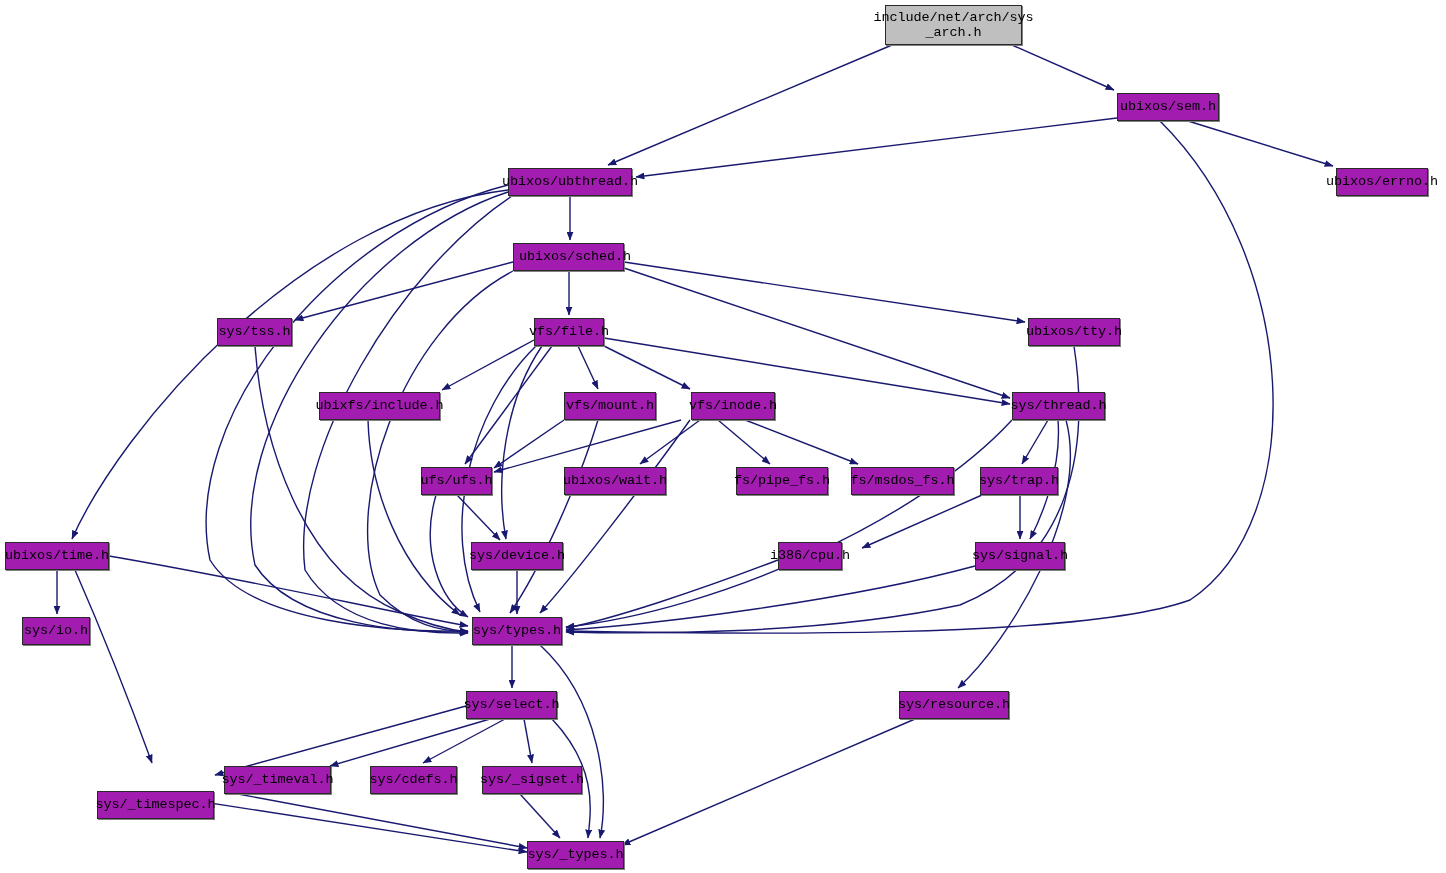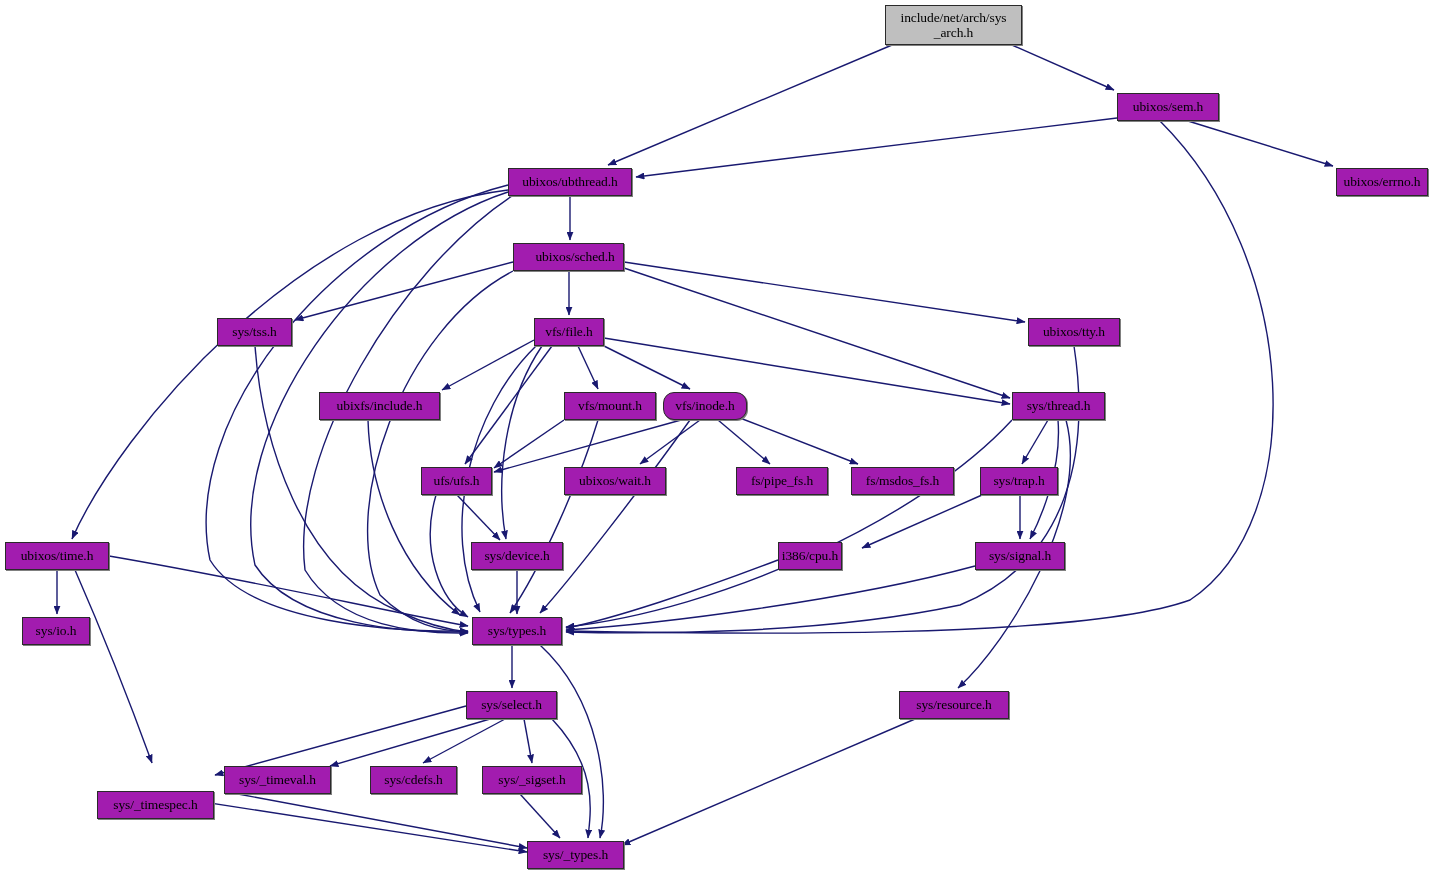--- a/index.html
+++ b/index.html
@@ -5,21 +5,21 @@
   html, body {
     margin: 0;
     padding: 0;
     background: #ffffff;
   }
   #graph-root {
     position: relative;
     width: 1446px;
     height: 873px;
     background: #ffffff;
-    font-family: Liberation Serif, serif;
+    font-family: Liberation Mono, monospace;
     overflow: hidden;
   }
   #edge-layer {
     position: absolute;
     left: 0;
     top: 0;
     width: 1446px;
     height: 873px;
     pointer-events: none;
   }
@@ -120,21 +120,21 @@
 _arch.h</div>
       <div class="gnode" style="left: 1117px; top: 93px; width: 102px; height: 28px;">ubixos/sem.h</div>
       <div class="gnode" style="left: 1336px; top: 168px; width: 92px; height: 28px;">ubixos/errno.h</div>
       <div class="gnode" style="left: 508px; top: 168px; width: 124px; height: 28px;">ubixos/ubthread.h</div>
       <div class="gnode" style="left: 513px; top: 243px; width: 111px; height: 28px; padding-left: 13px;">ubixos/sched.h</div>
       <div class="gnode" style="left: 217px; top: 318px; width: 75px; height: 28px;">sys/tss.h</div>
       <div class="gnode" style="left: 534px; top: 318px; width: 70px; height: 28px;">vfs/file.h</div>
       <div class="gnode" style="left: 1028px; top: 318px; width: 92px; height: 28px;">ubixos/tty.h</div>
       <div class="gnode" style="left: 319px; top: 392px; width: 121px; height: 28px;">ubixfs/include.h</div>
       <div class="gnode" style="left: 564px; top: 392px; width: 92px; height: 28px;">vfs/mount.h</div>
-      <div class="gnode" style="left: 663px; top: 392px; width: 84px; height: 28px; border-radius: 11px;">vfs/inode.h</div>
+      <div class="gnode" style="left: 691px; top: 392px; width: 84px; height: 28px;">vfs/inode.h</div>
       <div class="gnode" style="left: 1012px; top: 392px; width: 93px; height: 28px;">sys/thread.h</div>
       <div class="gnode" style="left: 421px; top: 467px; width: 71px; height: 28px;">ufs/ufs.h</div>
       <div class="gnode" style="left: 564px; top: 467px; width: 102px; height: 28px;">ubixos/wait.h</div>
       <div class="gnode" style="left: 736px; top: 467px; width: 92px; height: 28px;">fs/pipe_fs.h</div>
       <div class="gnode" style="left: 851px; top: 467px; width: 103px; height: 28px;">fs/msdos_fs.h</div>
       <div class="gnode" style="left: 980px; top: 467px; width: 78px; height: 28px;">sys/trap.h</div>
       <div class="gnode" style="left: 471px; top: 542px; width: 92px; height: 28px;">sys/device.h</div>
       <div class="gnode" style="left: 778px; top: 542px; width: 64px; height: 28px;">i386/cpu.h</div>
       <div class="gnode" style="left: 975px; top: 542px; width: 90px; height: 28px;">sys/signal.h</div>
       <div class="gnode" style="left: 5px; top: 542px; width: 104px; height: 28px;">ubixos/time.h</div>

